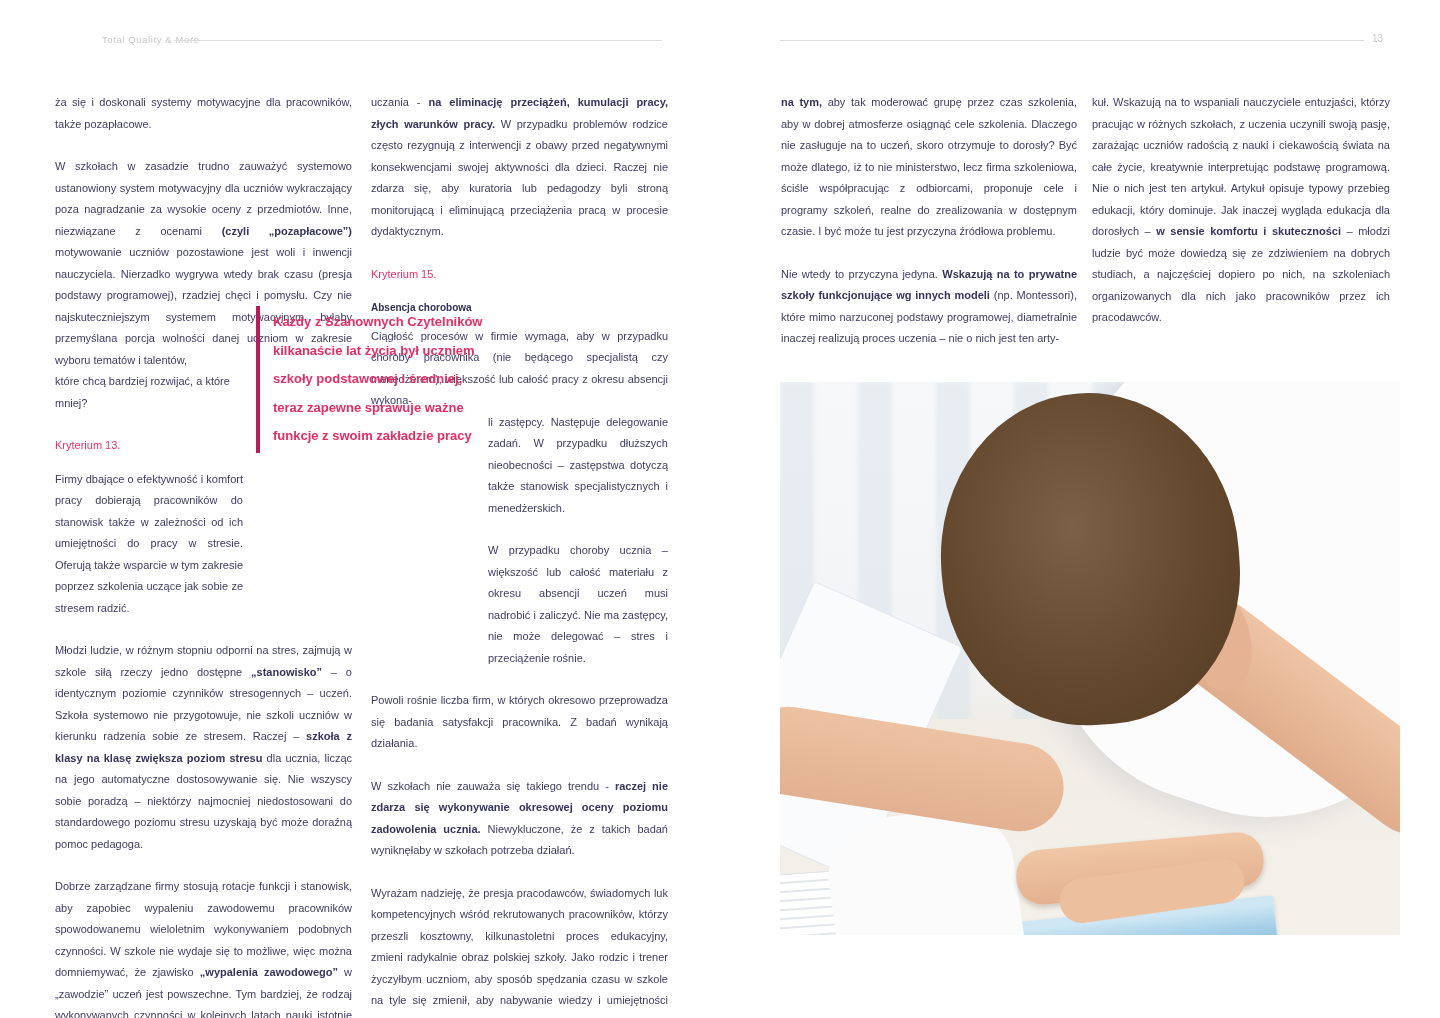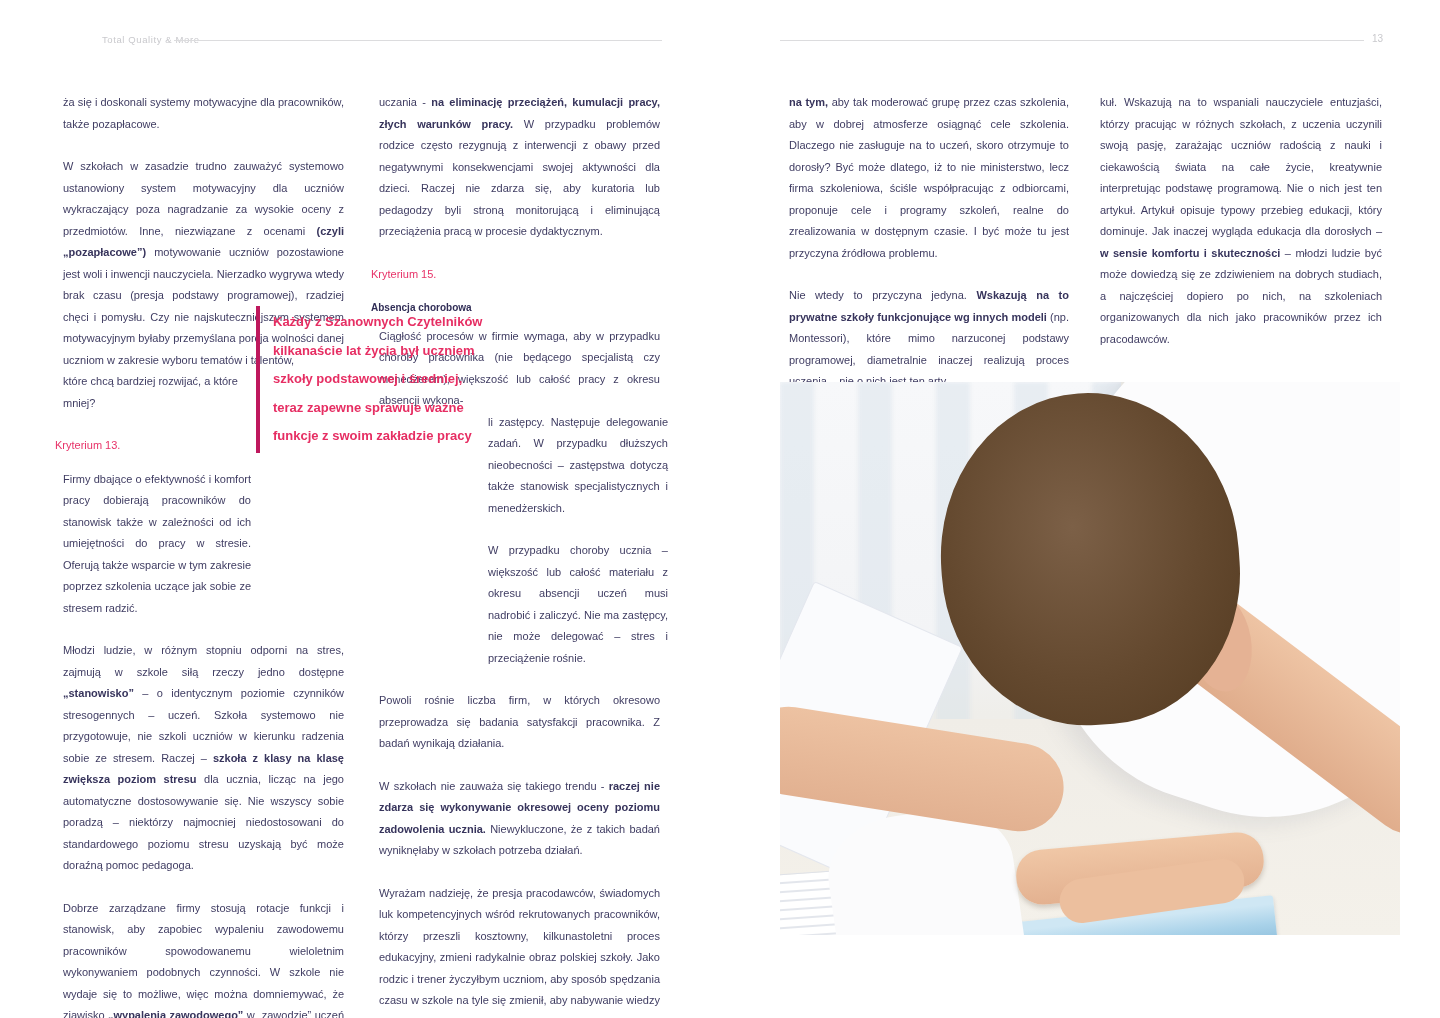--- a/index.html
+++ b/index.html
@@ -14,21 +14,21 @@
   .hdr-line{position:absolute;top:40px;height:1px;background:#dcdcde;}
   .hdr-line.left{left:174px;width:488px;}
   .hdr-line.right{left:780px;width:584px;}
   .hdr-pagenum{position:absolute;left:1372px;top:33px;font-size:10px;color:#c9c9cd;}
   
   .col{position:absolute;top:92px;font-size:11px;line-height:21.5px;text-align:justify;}
   #col1{left:55px;width:297px;}
   #col2{left:371px;width:297px;}
   #col3{left:781px;width:296px;}
   #col4{left:1092px;width:298px;}
-  .body-p{margin:0 8px 21px;}
+  .body-p{margin:0 0 21px;}
   .body-p .b{font-weight:bold;color:#37345c;}
   .kicker{color:#e73268;font-size:11px;margin:5px 0 12px;text-align:left;}
   .sec-heading{font-size:10px;font-weight:bold;color:#312e57;margin:0 0 7px;text-align:left;}
   .narrow-200{width:206px;text-align:left;}
   .narrow-188{width:188px;}
   .indent-right{margin-left:117px;width:180px;}
   .no-gap{margin-bottom:0;}
   
   .pull-quote{
     position:absolute;left:256px;top:306px;width:212px;

